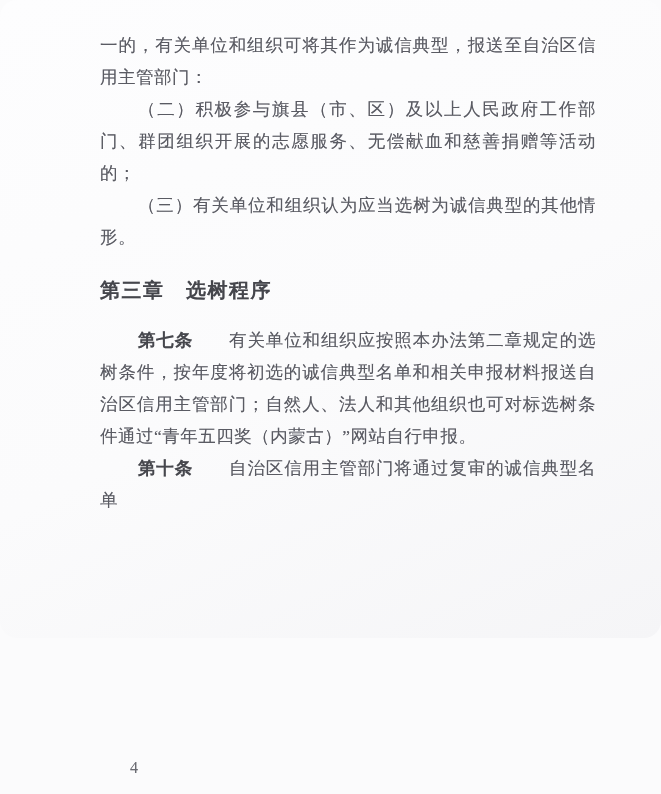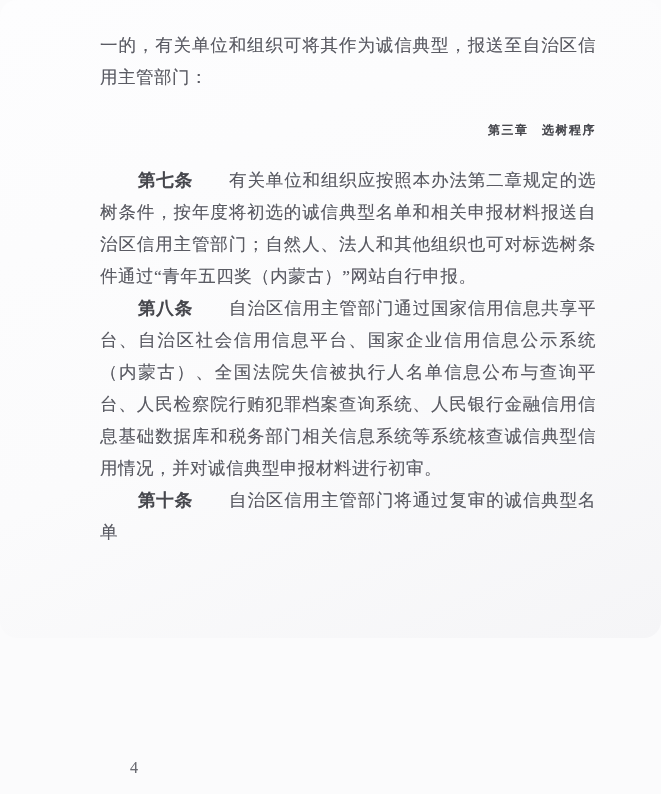--- a/index.html
+++ b/index.html
@@ -33,24 +33,24 @@
     line-height: 32px;
     letter-spacing: 0.5px;
     text-align: justify;
     text-justify: inter-character;
     color: #5a5b63;
     text-shadow: 0 0 0.6px rgba(95,96,105,0.45);
   }
   .indent { text-indent: 38px; }
   .chapter-heading {
     margin: 21px 0 18px 0;
-    font-size: 12px;
+    font-size: 20px;
     line-height: 32px;
     font-weight: bold;
-    text-align: right;
+    text-align: left;
     letter-spacing: 1.5px;
     color: #45464c;
     text-shadow: 0 0 0.6px rgba(70,71,77,0.4);
   }
   .article-label {
     font-weight: bold;
     color: #46474d;
     margin-right: 36px;
     text-shadow: 0 0 0.6px rgba(70,71,77,0.4);
   }
@@ -66,31 +66,30 @@
 </style>
 </head>
 <body>
 
 <div class="page">
   <div class="content">
 
     <p class="para">一的，有关单位和组织可将其作为诚信典型，报送至自治区信用主管部门：</p>
 
 
+    <p class="para indent">（二）积极参与旗县（市、区）及以上人民政府工作部门、群团组织开展的志愿服务、无偿献血和慈善捐赠等活动的；</p>
 
+    <p class="para indent">（三）有关单位和组织认为应当选树为诚信典型的其他情形。</p>
 
     <h2 class="chapter-heading">第三章　选树程序</h2>
 
     <p class="para indent">
       <span class="article-label">第七条</span><span>有关单位和组织应按照本办法第二章规定的选树条件，按年度将初选的诚信典型名单和相关申报材料报送自治区信用主管部门；自然人、法人和其他组织也可对标选树条件通过“青年五四奖（内蒙古）”网站自行申报。</span>
     </p>
 
-    <p class="para indent">
-      <span class="article-label">第八条</span><span>自治区信用主管部门通过国家信用信息共享平台、自治区社会信用信息平台、国家企业信用信息公示系统（内蒙古）、全国法院失信被执行人名单信息公布与查询平台、人民检察院行贿犯罪档案查询系统、人民银行金融信用信息基础数据库和税务部门相关信息系统等系统核查诚信典型信用情况，并对诚信典型申报材料进行初审。</span>
-    </p>
 
 
     <p class="para indent">
       <span class="article-label">第十条</span><span>自治区信用主管部门将通过复审的诚信典型名单</span>
     </p>
 
   </div>
 
   <div class="page-number">4</div>
 </div>

